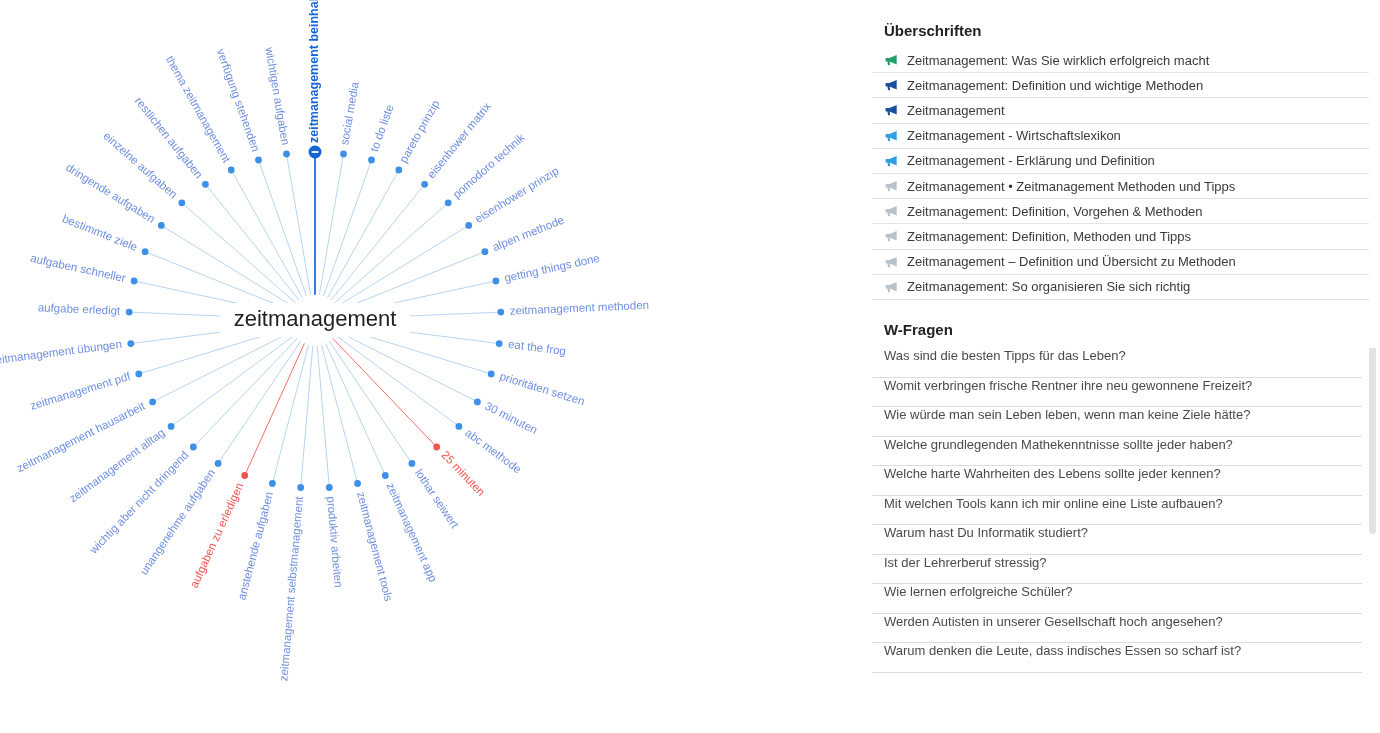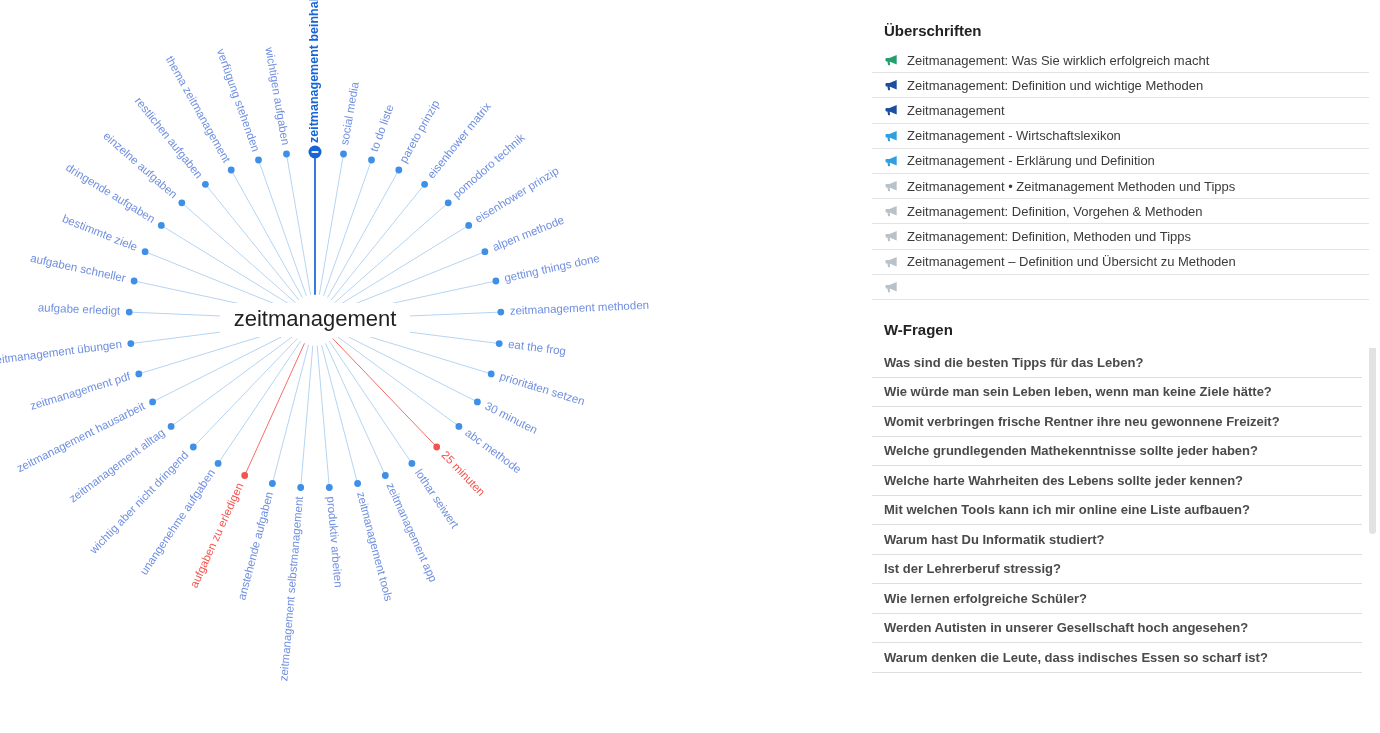--- a/index.html
+++ b/index.html
@@ -53,24 +53,23 @@
     font-size:13px;color:#3b3b3b;white-space:nowrap;
     font-family:"Liberation Sans", sans-serif;
   }
 
   #wfragen-wrap{
     position:absolute;left:0;top:348px;width:508px;height:385px;
     overflow:hidden;
   }
   #wfragen-list{width:490px;}
   .wfragen-row{
-    height:28.5px;display:flex;align-items:center;
+    height:28.5px;display:flex;
     border-bottom:1px solid #dddddd;
     padding-left:12px;
-    font-weight:bold;
   }
   .wfragen-text{
     font-size:13px;color:#4a4a4a;white-space:nowrap;
     font-family:"Liberation Sans", sans-serif;
   }
   #wfragen-scrollbar{
     position:absolute;right:4px;top:0px;width:7px;height:385px;
   }
   #wfragen-thumb{
     position:absolute;left:0;top:-10px;width:7px;height:196px;
@@ -263,35 +262,36 @@
         <div class="headline-row">
           <svg viewBox="0 0 16 16" class="mega-icon">
             <path d="M14.5 2.2 L6.2 5.6 L3.2 5.6 C2.3 5.6 1.7 6.2 1.7 7.0 L1.7 8.4 C1.7 9.2 2.3 9.8 3.2 9.8 L3.9 9.8 L4.6 13.4 C4.7 13.9 5.1 14.1 5.5 14.1 L6.3 14.1 C6.8 14.1 7.1 13.7 7.0 13.2 L6.4 9.8 L6.2 9.8 L14.5 13.2 Z" fill="#b9c2c9"></path>
           </svg>
           <span class="headline-text">Zeitmanagement – Definition und Übersicht zu Methoden</span>
         </div>
         <div class="headline-row">
           <svg viewBox="0 0 16 16" class="mega-icon">
             <path d="M14.5 2.2 L6.2 5.6 L3.2 5.6 C2.3 5.6 1.7 6.2 1.7 7.0 L1.7 8.4 C1.7 9.2 2.3 9.8 3.2 9.8 L3.9 9.8 L4.6 13.4 C4.7 13.9 5.1 14.1 5.5 14.1 L6.3 14.1 C6.8 14.1 7.1 13.7 7.0 13.2 L6.4 9.8 L6.2 9.8 L14.5 13.2 Z" fill="#b9c2c9"></path>
           </svg>
+          <span class="headline-text">Zeitmanagement: So organisieren Sie sich richtig</span>
         </div>
       </div>
 
     <div id="wfragen-title" class="section-title">W-Fragen</div>
 
     <div id="wfragen-wrap">
       <div id="wfragen-list">
           <div class="wfragen-row">
             <span class="wfragen-text">Was sind die besten Tipps für das Leben?</span>
           </div>
           <div class="wfragen-row">
+            <span class="wfragen-text">Womit verbringen frische Rentner ihre neu gewonnene Freizeit?</span>
+          </div>
+          <div class="wfragen-row">
             <span class="wfragen-text">Wie würde man sein Leben leben, wenn man keine Ziele hätte?</span>
-          </div>
-          <div class="wfragen-row">
-            <span class="wfragen-text">Womit verbringen frische Rentner ihre neu gewonnene Freizeit?</span>
           </div>
           <div class="wfragen-row">
             <span class="wfragen-text">Welche grundlegenden Mathekenntnisse sollte jeder haben?</span>
           </div>
           <div class="wfragen-row">
             <span class="wfragen-text">Welche harte Wahrheiten des Lebens sollte jeder kennen?</span>
           </div>
           <div class="wfragen-row">
             <span class="wfragen-text">Mit welchen Tools kann ich mir online eine Liste aufbauen?</span>
           </div>

